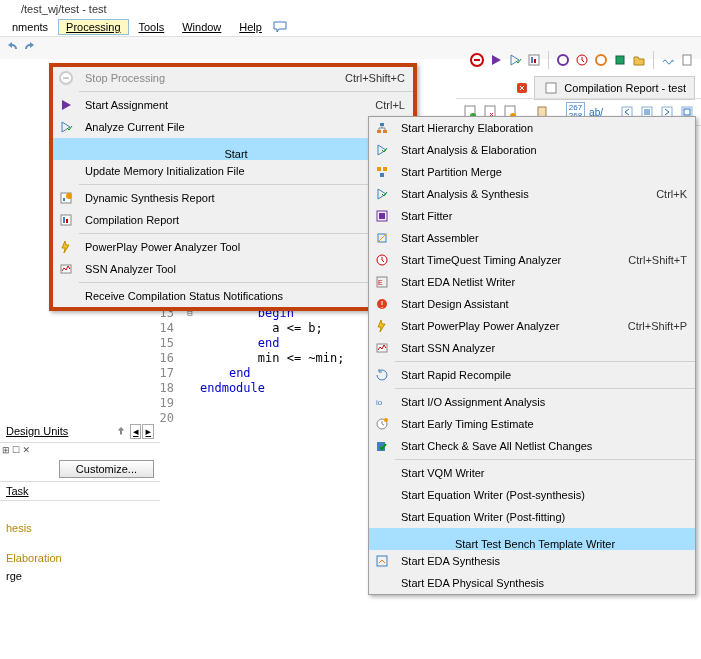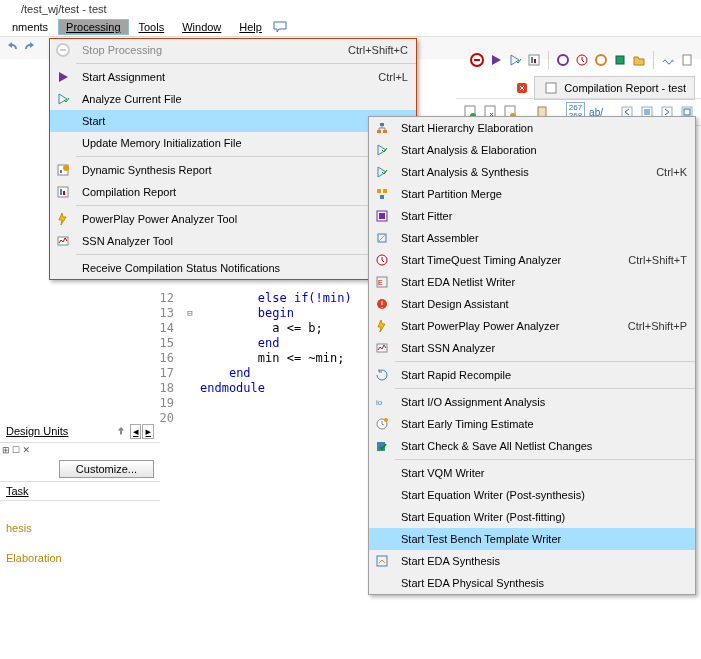--- a/index.html
+++ b/index.html
@@ -1,33 +1,33 @@
 <!DOCTYPE html>
 <html><head>
 <meta charset="utf-8">
 <style>
 * { box-sizing: border-box; margin: 0; padding: 0; }
 body { font-family: "Segoe UI", Tahoma, sans-serif; font-size: 11px; color: #000; background: #fff; width: 701px; height: 659px; overflow: hidden; position: relative; }
 .title { color: #333; font-size: 11px; padding: 3px 6px; background: #fff; margin-left: 15px; }
 .menubar { display: flex; gap: 2px; padding: 1px 4px; background: #fff; }
 .menuitem { padding: 2px 8px; cursor: default; }
-.menuitem.active { background: #a3a3a3; border: 1px solid #90c0e0; padding: 1px 7px; }
+.menuitem.active { background: #fef9c3; border: 1px solid #90c0e0; padding: 1px 7px; }
 .u { text-decoration: underline; }
 .toolbar { display: flex; align-items: center; gap: 2px; padding: 3px 4px; border-top: 1px solid #e0e0e0; background: #f7f7f7; }
 .tbspace { width: 8px; }
 .tbicon { width: 16px; height: 16px; display: inline-flex; align-items: center; justify-content: center; }
 .sep { width: 1px; height: 18px; background: #d0d0d0; margin: 0 3px; }
 .tab2 { display: flex; align-items: center; padding: 3px 8px; background: #f0f0f0; border: 1px solid #ccc; gap: 5px; }
-.dropdown { position: absolute; left: 49px; top: 38px; width: 368px; background: #f0f0f0; border: 1px solid #c2410c; box-shadow: 2px 2px 4px rgba(0,0,0,.3); z-index: 100; }
+.dropdown { position: absolute; left: 49px; top: 63px; width: 368px; background: #f0f0f0; border: 4px solid #c2410c; box-shadow: 2px 2px 4px rgba(0,0,0,.3); z-index: 100; }
 .dd-row { display: flex; align-items: center; height: 22px; position: relative; }
 .dd-iconcol { width: 26px; display: flex; align-items: center; justify-content: center; background: #f0f0f0; height: 100%; }
 .dd-label { flex: 1; padding-left: 6px; }
 .dd-sc { padding-right: 8px; color: #333; }
 .dd-arrow { position: absolute; right: 6px; }
-.dd-row.highlight { background: #a6dfff; }
+.dd-row.highlight { background: #a6dfff; flex-direction: column; }
 .dd-row.highlight .dd-iconcol { background: #a6dfff; }
 .dd-sep { height: 1px; background: #d0d0d0; margin: 2px 0 2px 26px; }
 .dd-disabled { color: #888; }
 .submenu { position: absolute; left: 368px; top: 116px; width: 328px; background: #f0f0f0; border: 1px solid #a0a0a0; box-shadow: 2px 2px 4px rgba(0,0,0,.3); z-index: 101; }
 .code-area { position: absolute; left: 140px; top: 290px; font-family: Consolas, monospace; font-size: 12px; }
 .code-line { display: flex; align-items: center; height: 15px; }
 .lineno { width: 40px; text-align: right; color: #888; padding-right: 6px; }
 .gutter { width: 20px; display: flex; justify-content: center; color: #666; font-size: 9px; }
 .codetxt { white-space: pre; }
 .kw { color: #0000cc; }
@@ -310,36 +310,36 @@
         <svg width="14" height="14">
           <path d="M3 2l8 5-8 5z" fill="none" stroke="#4080c0"></path>
           <path d="M7 7l2 2 3-4" fill="none" stroke="#090"></path>
         </svg>
       </span>
       <span class="dd-label">Start Analysis &amp; Elaboration</span>
     </div>
   <div class="dd-row">
       <span class="dd-iconcol">
         <svg width="14" height="14">
-          <path d="M3 2l8 5-8 5z" fill="none" stroke="#4080c0"></path>
-          <path d="M7 7l2 2 3-4" fill="none" stroke="#090"></path>
-        </svg>
-      </span>
-      <span class="dd-label">Start Analysis &amp; Synthesis</span>
-      <span class="dd-sc">Ctrl+K</span>
-    </div>
-  <div class="dd-row">
-      <span class="dd-iconcol">
-        <svg width="14" height="14">
           <rect x="2" y="2" width="4" height="4" fill="#e90"></rect>
           <rect x="8" y="2" width="4" height="4" fill="#e90"></rect>
           <rect x="5" y="8" width="4" height="4" fill="#4080c0"></rect>
         </svg>
       </span>
       <span class="dd-label">Start Partition Merge</span>
+    </div>
+  <div class="dd-row">
+      <span class="dd-iconcol">
+        <svg width="14" height="14">
+          <path d="M3 2l8 5-8 5z" fill="none" stroke="#4080c0"></path>
+          <path d="M7 7l2 2 3-4" fill="none" stroke="#090"></path>
+        </svg>
+      </span>
+      <span class="dd-label">Start Analysis &amp; Synthesis</span>
+      <span class="dd-sc">Ctrl+K</span>
     </div>
   <div class="dd-row">
       <span class="dd-iconcol">
         <svg width="14" height="14">
           <rect x="2" y="2" width="10" height="10" fill="none" stroke="#7030a0"></rect>
           <rect x="4" y="4" width="6" height="6" fill="#7030a0"></rect>
         </svg>
       </span>
       <span class="dd-label">Start Fitter</span>
     </div>
@@ -527,13 +527,14 @@
       <span style="border:1px solid #aaa;padding:0 2px;">▸</span>
     </span>
   </div>
   <div class="small-icons">⊞ ☐ ✕</div>
   <div class="panel-section" style="text-align:right;"><span class="btn">Customize...</span></div>
   <div class="panel-section">Task</div>
   <div style="height:18px;"></div>
   <div class="nav-item orange">hesis</div>
   <div style="height:12px;"></div>
   <div class="nav-item orange">Elaboration</div>
+  <div class="nav-item">rge</div>
 </div>
 
 </body></html>

